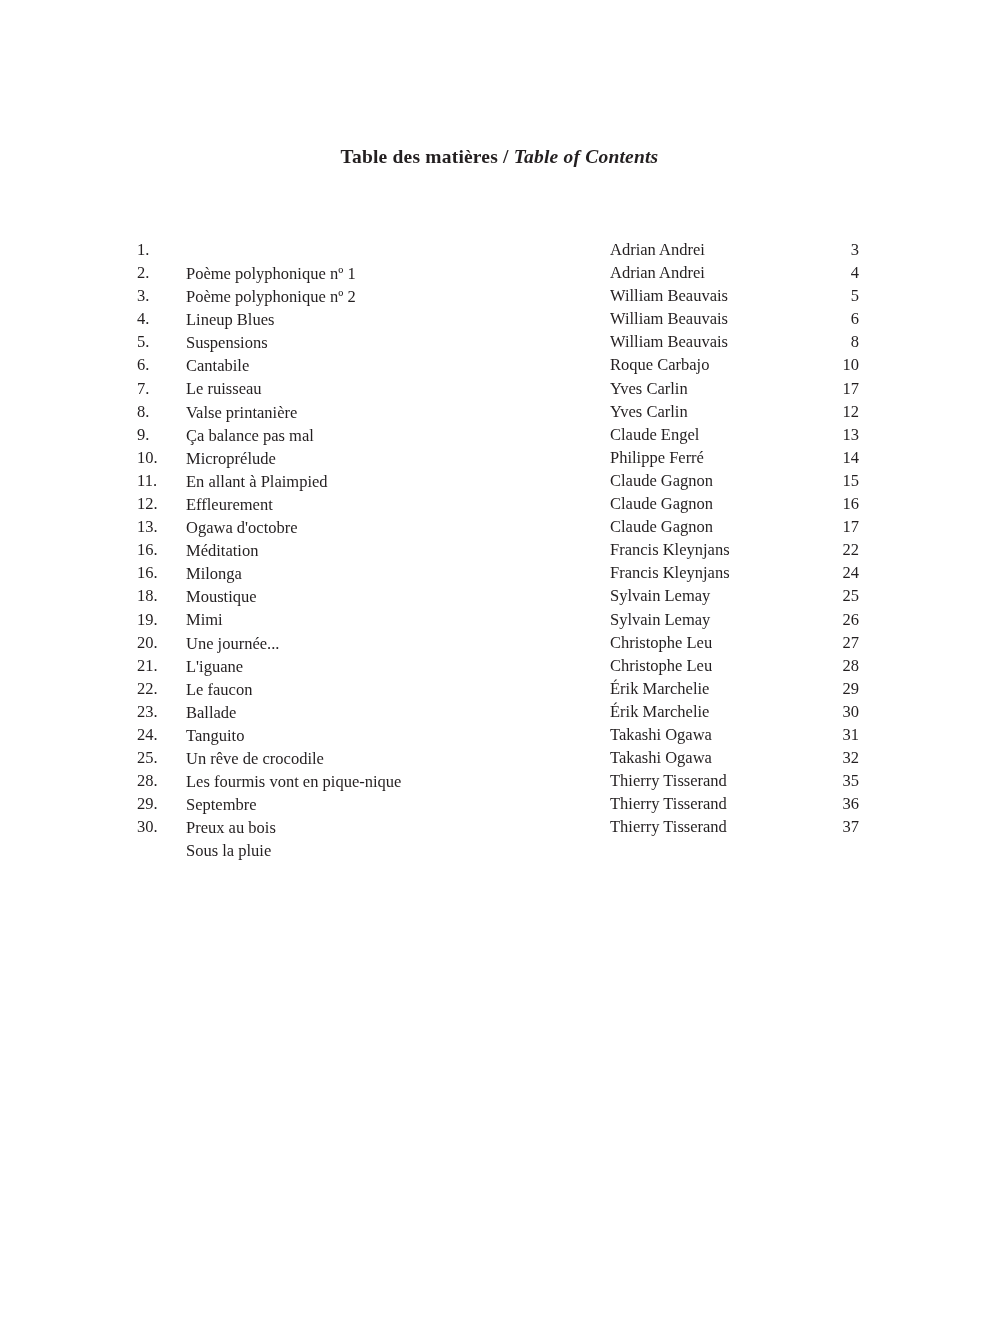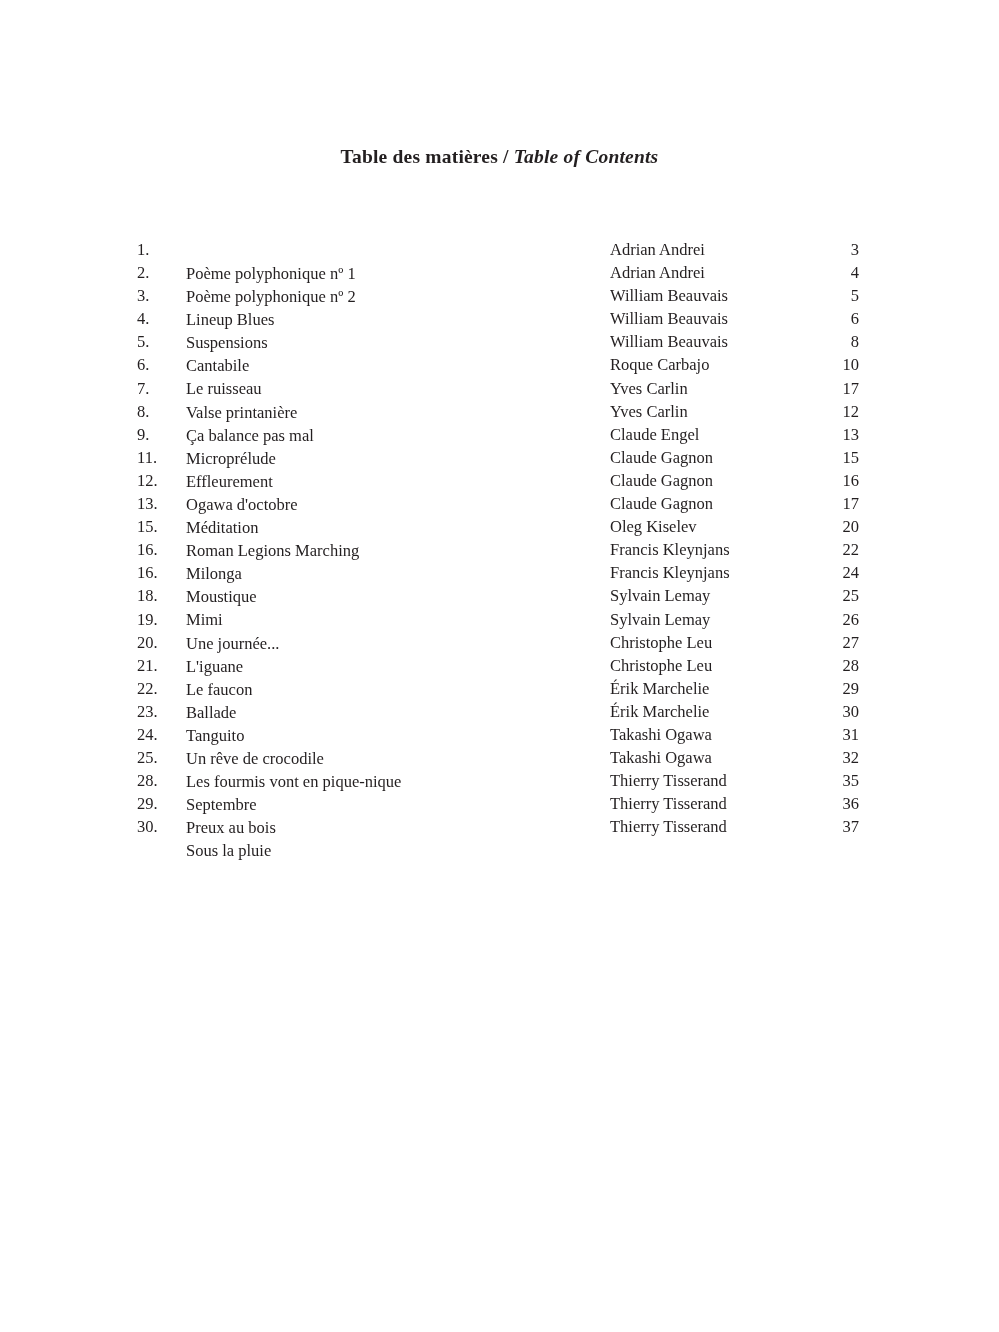--- a/index.html
+++ b/index.html
@@ -104,44 +104,44 @@
     <span class="comp">Yves Carlin</span>
     <span class="page">12</span>
   </div>
     <div class="row">
     <span class="num">9.</span>
     <span class="ttl">Microprélude</span>
     <span class="comp">Claude Engel</span>
     <span class="page">13</span>
   </div>
     <div class="row">
+    <span class="num">10.</span>
+    <span class="ttl">En allant à Plaimpied</span>
+    <span class="comp">Philippe Ferré</span>
+    <span class="page">14</span>
+  </div>
+    <div class="row">
     <span class="num">11.</span>
     <span class="ttl">Effleurement</span>
     <span class="comp">Claude Gagnon</span>
     <span class="page">15</span>
   </div>
     <div class="row">
     <span class="num">12.</span>
     <span class="ttl">Ogawa d'octobre</span>
     <span class="comp">Claude Gagnon</span>
     <span class="page">16</span>
   </div>
     <div class="row">
     <span class="num">13.</span>
     <span class="ttl">Méditation</span>
     <span class="comp">Claude Gagnon</span>
     <span class="page">17</span>
   </div>
     <div class="row">
-    <span class="num">15.</span>
-    <span class="ttl">Roman Legions Marching</span>
-    <span class="comp">Oleg Kiselev</span>
-    <span class="page">20</span>
-  </div>
-    <div class="row">
     <span class="num">16.</span>
     <span class="ttl">Milonga</span>
     <span class="comp">Francis Kleynjans</span>
     <span class="page">22</span>
   </div>
     <div class="row">
     <span class="num">16.</span>
     <span class="ttl">Moustique</span>
     <span class="comp">Francis Kleynjans</span>
     <span class="page">24</span>

